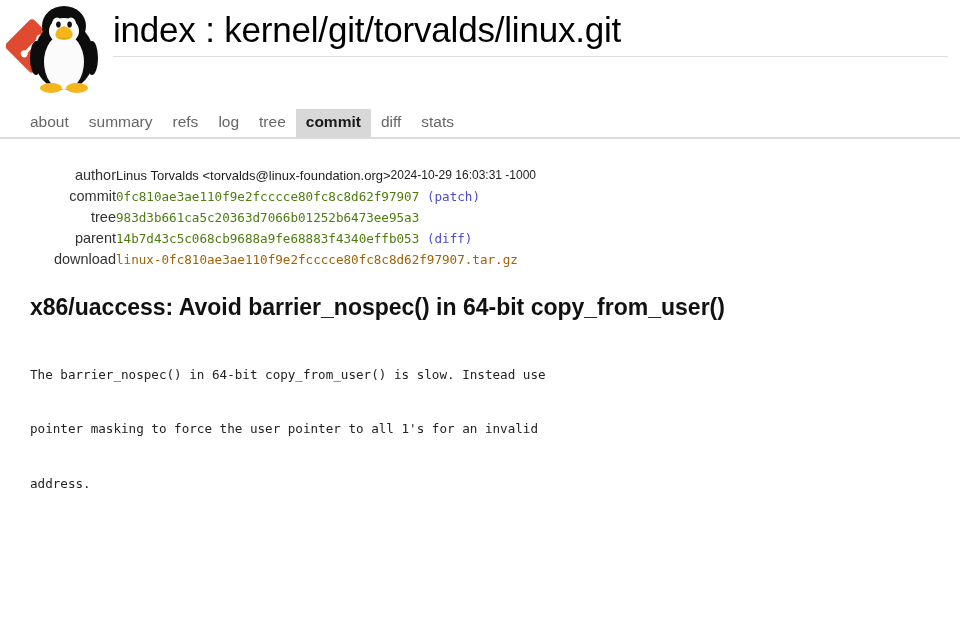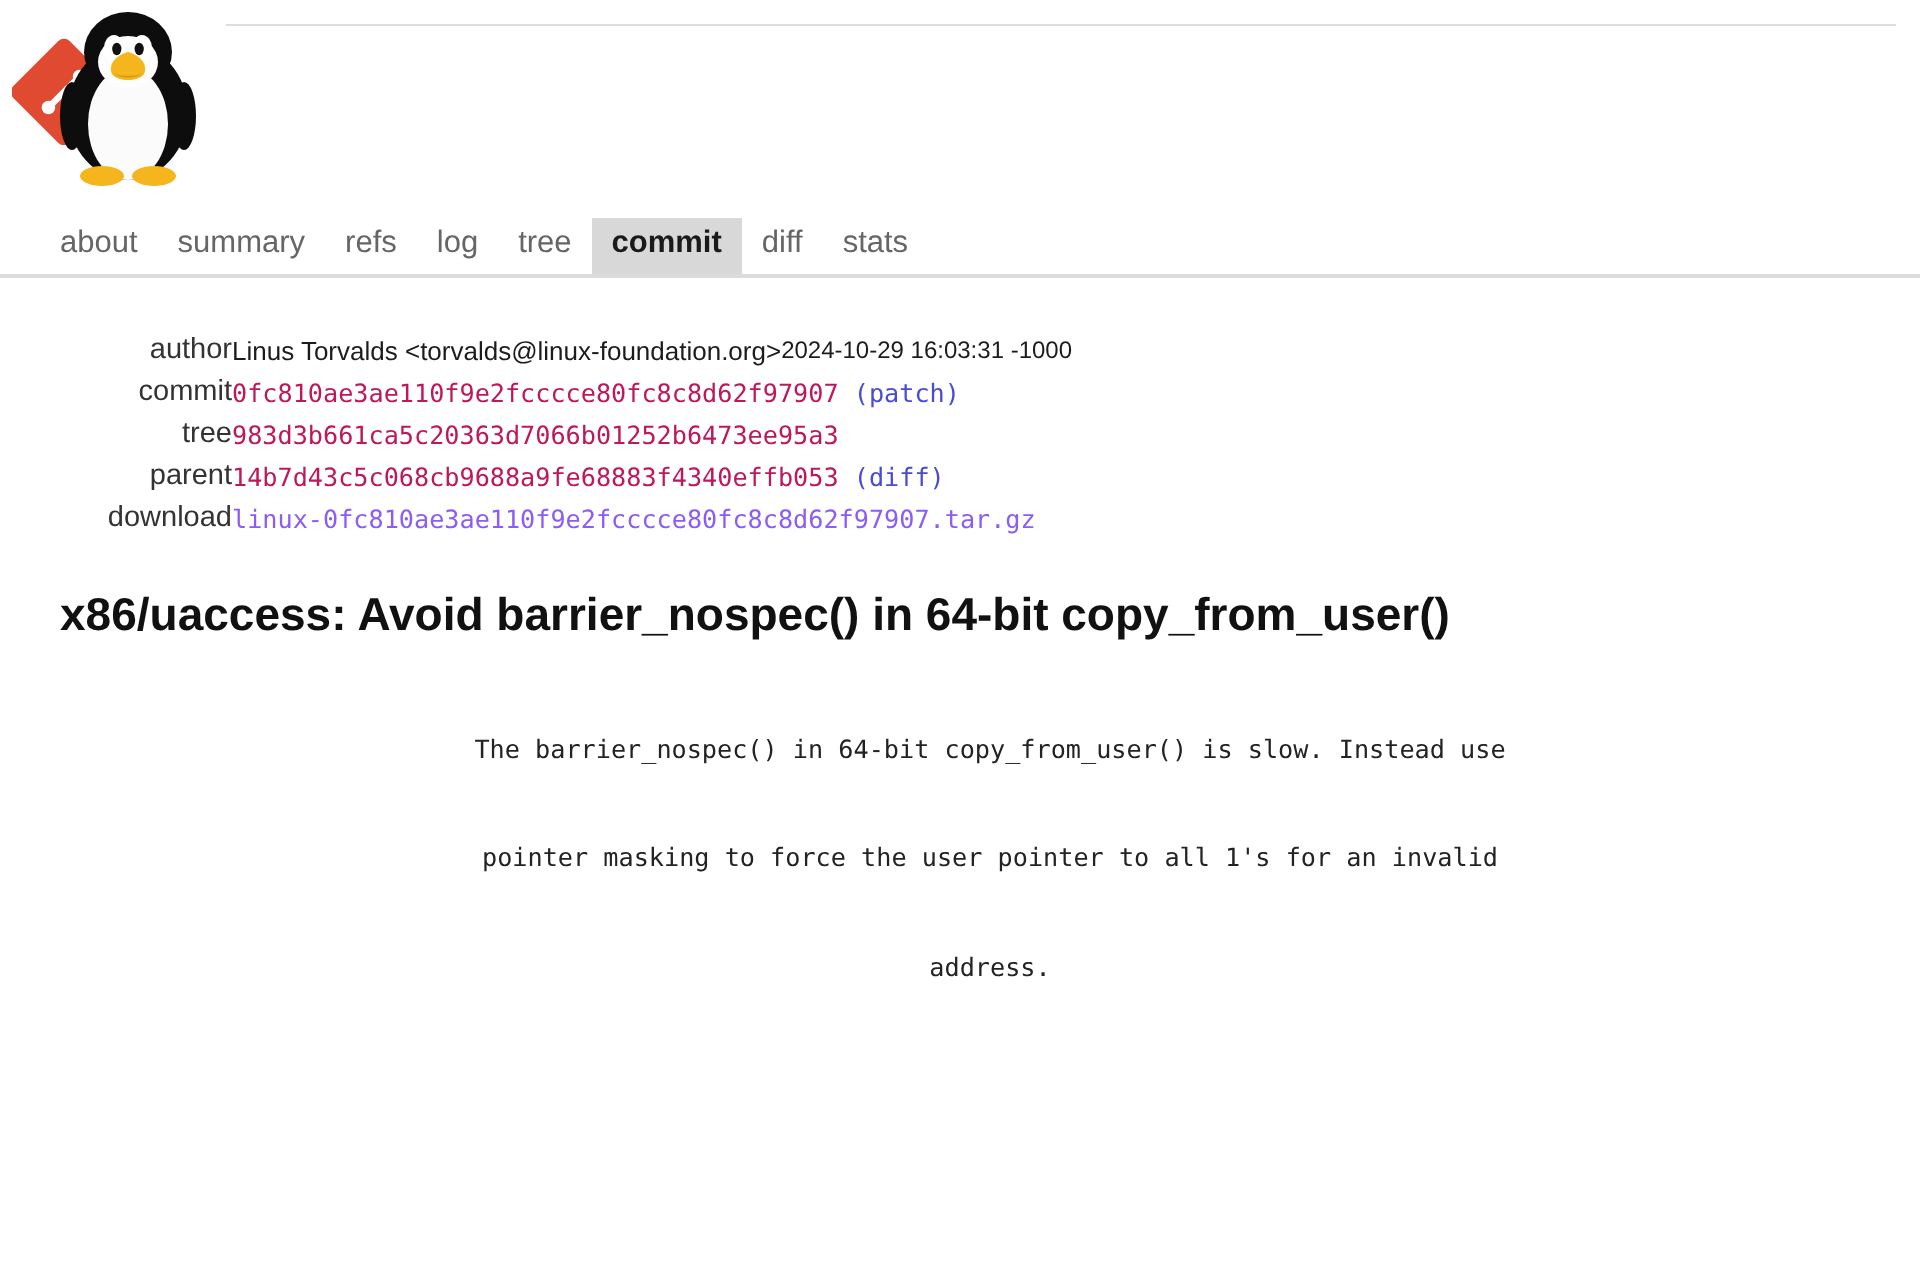--- a/index.html
+++ b/index.html
@@ -128,50 +128,50 @@
   td.sha {
     font-family: "DejaVu Sans Mono", "Liberation Mono", monospace;
     font-size: 12.6px;
     letter-spacing: 0px;
     white-space: nowrap;
   }
   td.sha a, td.sha .plain {
     font-family: "DejaVu Sans Mono", "Liberation Mono", monospace;
   }
   a.sha-link {
-    color: #be185d;
+    color: #4d7c0f;
     text-decoration: none;
   }
   a.paren-link {
     color: #4a4ad4;
     text-decoration: none;
   }
   a.dl-link {
-    color: #8b5cf6;
+    color: #a16207;
     text-decoration: none;
   }
 
   
   .commit-subject {
     margin: 26px 0 0 30px;
     font-size: 23px;
     font-weight: bold;
     color: #111111;
     line-height: 22px;
   }
   .commit-msg {
     margin: 11px 0 0 30px;
     font-family: "DejaVu Sans Mono", "Liberation Mono", monospace;
     font-size: 12.6px;
     line-height: 18.3px;
     color: #232323;
     white-space: pre-wrap;
   }
   .commit-msg .blank { display: block; height: 18.3px; }
-  .msg-line { display: block; white-space: pre; text-align: center; }
+  .msg-line { display: block; white-space: pre; }
 </style>
 </head>
 <body>
 
 <div id="cgit-header">
 
   <a class="logo-link" href="#">
     <svg class="logo-svg" width="96" height="92" viewBox="0 0 96 92">
 
       <g transform="translate(4,22) rotate(45 22 22)">
@@ -206,20 +206,21 @@
         <ellipse cx="19" cy="82" rx="11" ry="5" fill="#f5b61d"></ellipse>
         <ellipse cx="45" cy="82" rx="11" ry="5" fill="#f5b61d"></ellipse>
 
         <ellipse cx="4" cy="52" rx="6" ry="17" fill="#0d0d0d"></ellipse>
         <ellipse cx="60" cy="52" rx="6" ry="17" fill="#0d0d0d"></ellipse>
       </g>
     </svg>
   </a>
 
   <div class="header-title-wrap">
+    <div class="header-title">index : kernel/git/torvalds/linux.git</div>
     <div class="header-rule"></div>
   </div>
 </div>
 
 <div id="tabs">
   <ul>
     <li>
         <a class="tab" href="#">about</a>
       </li>
     <li>

